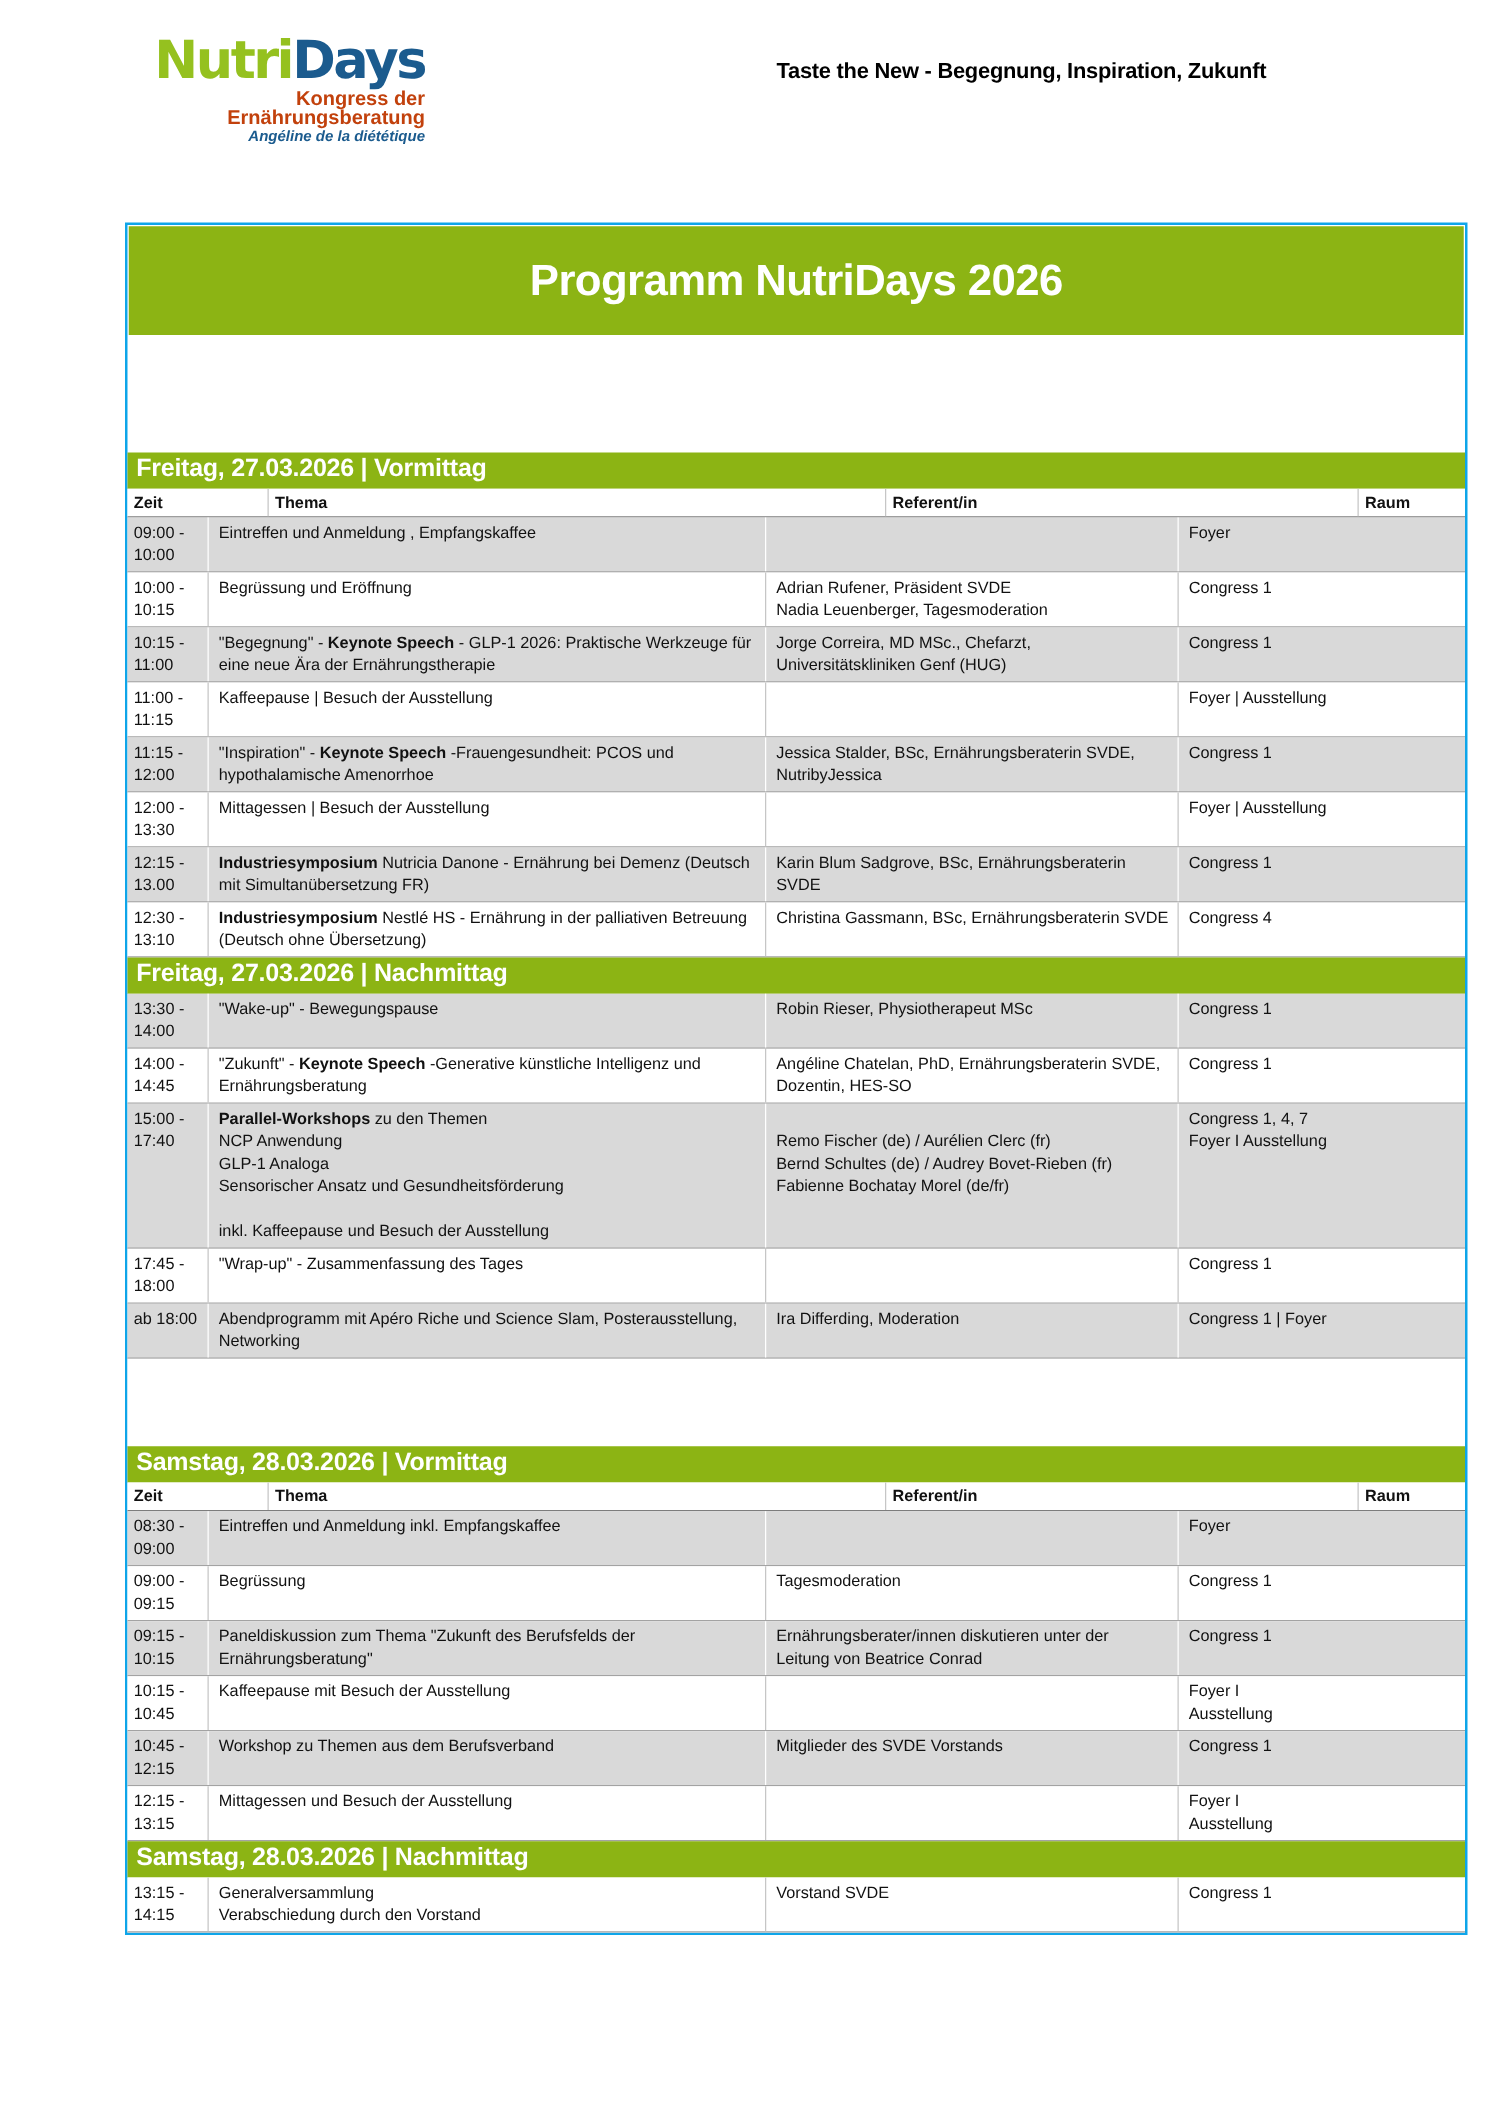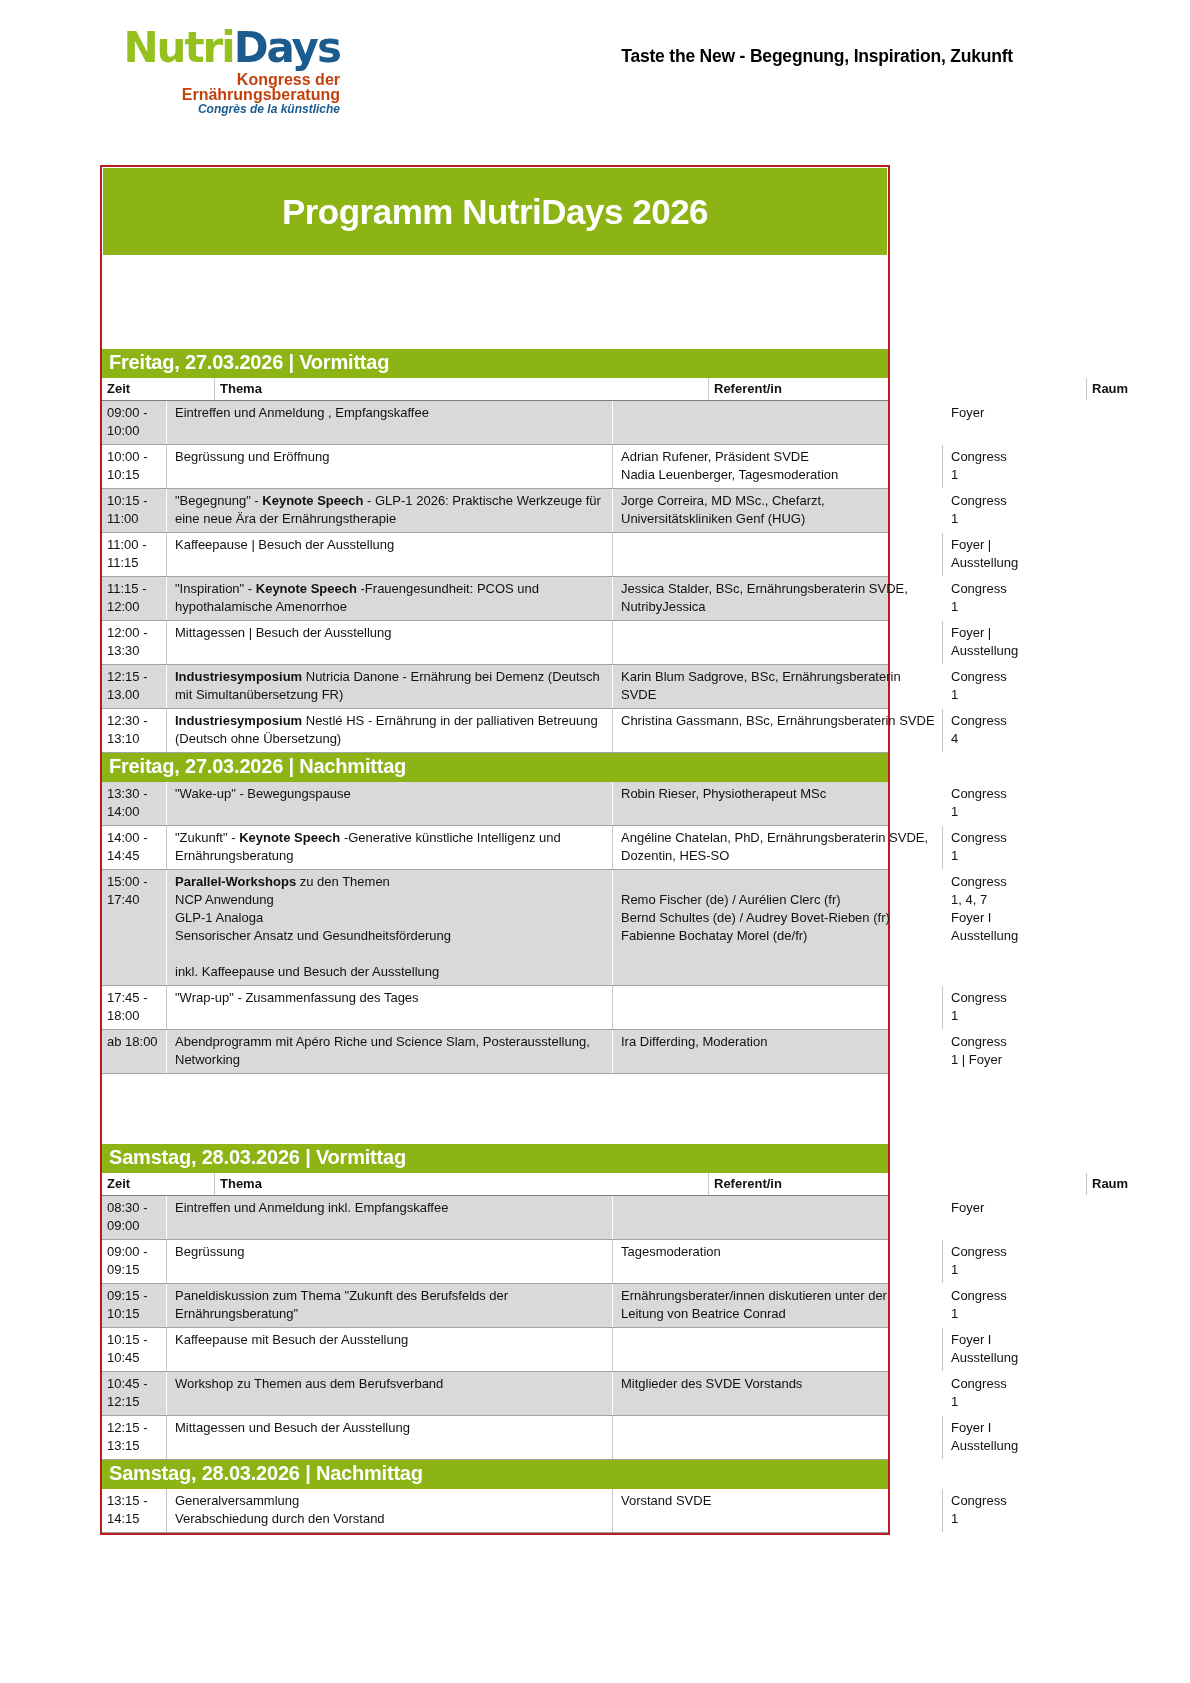--- a/index.html
+++ b/index.html
@@ -12,22 +12,22 @@
   .logo-block{position:absolute;left:100px;top:26px;width:240px;}
   .logo-word{font-family:"DejaVu Sans", sans-serif;font-weight:bold;font-size:42px;
     letter-spacing:-2px;line-height:44px;text-align:right;}
   .logo-nutri{color:#95c11f;}
   .logo-days{color:#1b5b8e;text-align:center;}
   .logo-sub1{color:#c2410c;font-weight:bold;font-size:16px;line-height:15px;text-align:right;margin-top:2px;}
   .logo-sub2{color:#1b5b8e;font-weight:bold;font-style:italic;font-size:12px;line-height:15px;text-align:right;}
   .tagline{position:absolute;top:46px;right:177px;font-weight:bold;font-size:17.5px;color:#000;letter-spacing:-0.2px;}
 
   
-  .program{position:absolute;left:100px;top:165px;width:790px;
-    border:2px solid #b91c1c;box-sizing:border-box;background:#fff;}
+  .program{position:absolute;left:100px;top:178px;width:1074px;
+    border:2px solid #0ea5e9;box-sizing:border-box;background:#fff;}
   .title-banner{background:#8cb414;color:#ffffff;font-weight:bold;font-size:35px;
     text-align:center;height:87px;line-height:87px;margin:1px;letter-spacing:-0.5px;}
   .spacer-top{height:93px;}
   .gap{height:70px;background:#fff;}
   .section-bar{background:#8cb414;color:#ffffff;font-weight:bold;font-size:20px;
     padding:2px 7px 4px;letter-spacing:-0.2px;}
 
   
   .trow{display:flex;border-bottom:1px solid #a3a3a3;background:#fff;}
   .trow.thead{font-weight:bold;border-bottom:1px solid #7d7d7d;gap:48px;}
@@ -42,21 +42,21 @@
   .c-raum{flex:1 1 auto;padding-left:8px;}
   .line{min-height:18px;}
   .body .cell{min-height:38px;}
 </style>
 </head>
 <body>
 
 <div class="logo-block">
   <div class="logo-word"><span class="logo-nutri">Nutri</span><span class="logo-days">Days</span></div>
   <div class="logo-sub1">Kongress der Ernährungsberatung</div>
-  <div class="logo-sub2">Congrès de la künstliche</div>
+  <div class="logo-sub2">Angéline de la diététique</div>
 </div>
 
 <div class="tagline">Taste the New - Begegnung, Inspiration, Zukunft</div>
 
 <div class="program" id="program">
   <div class="title-banner">Programm NutriDays 2026</div>
   <div class="spacer-top"></div>
 
 <div class="section-bar">Freitag, 27.03.2026 | Vormittag</div>
     <div class="trow thead">

